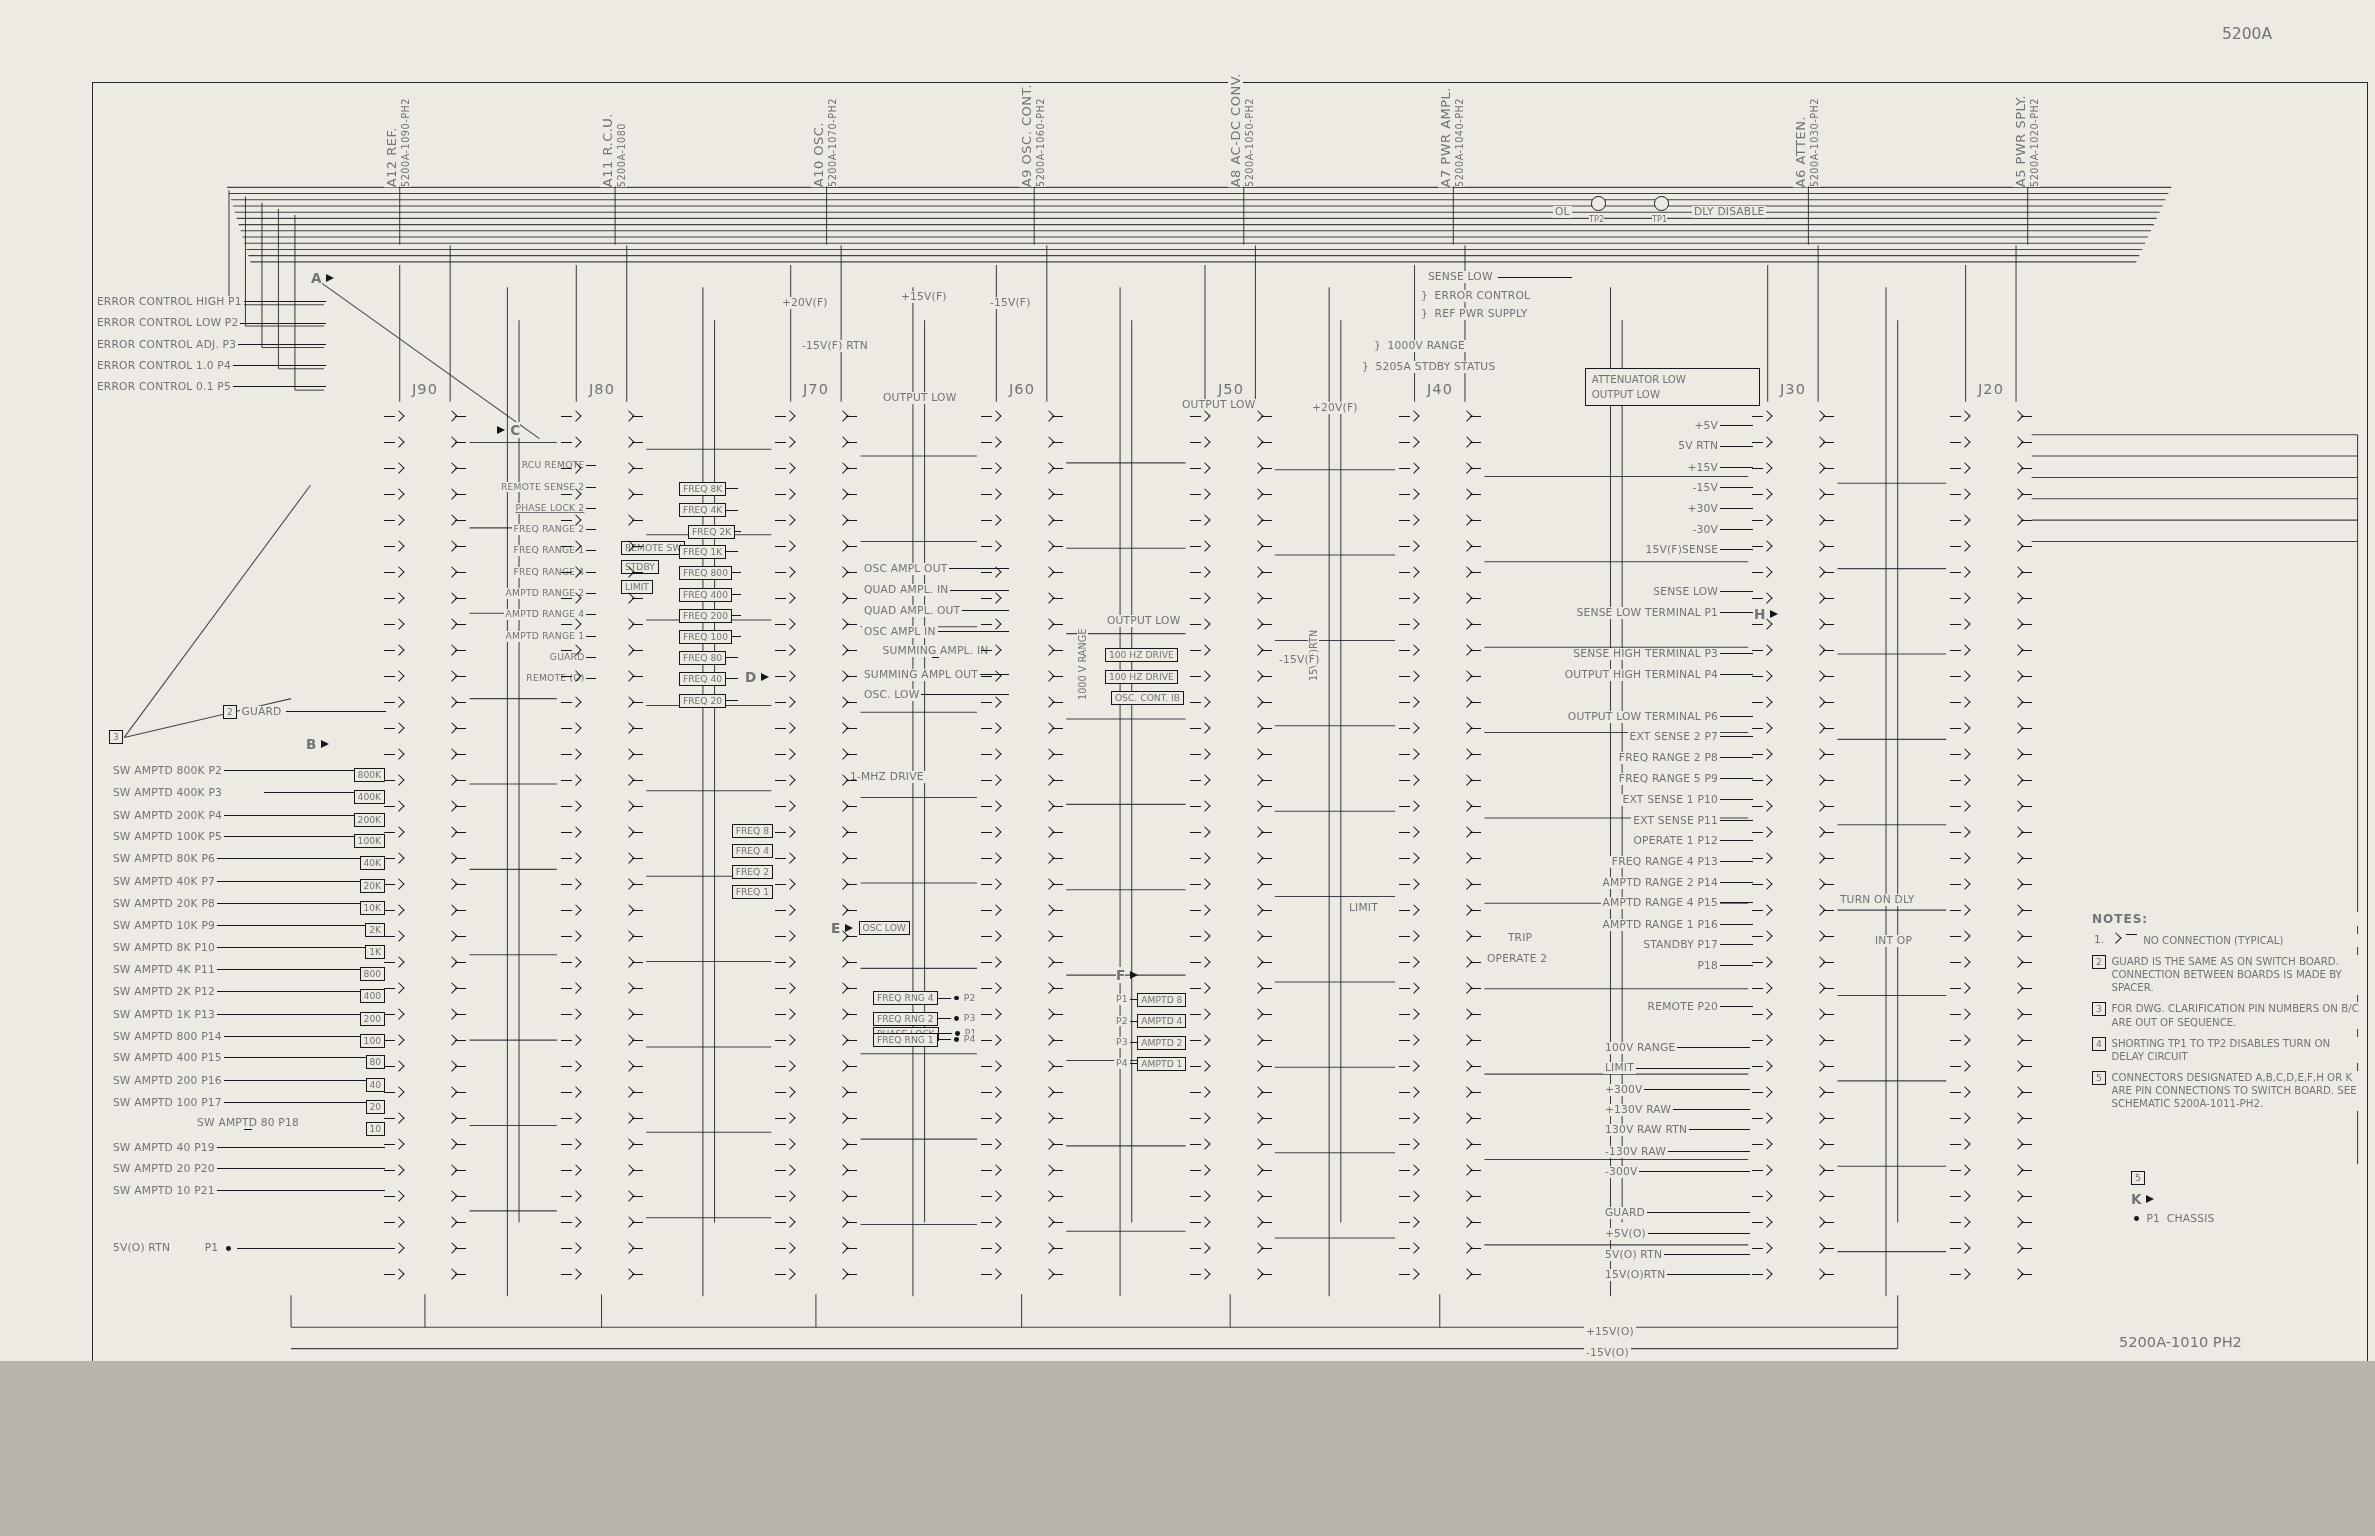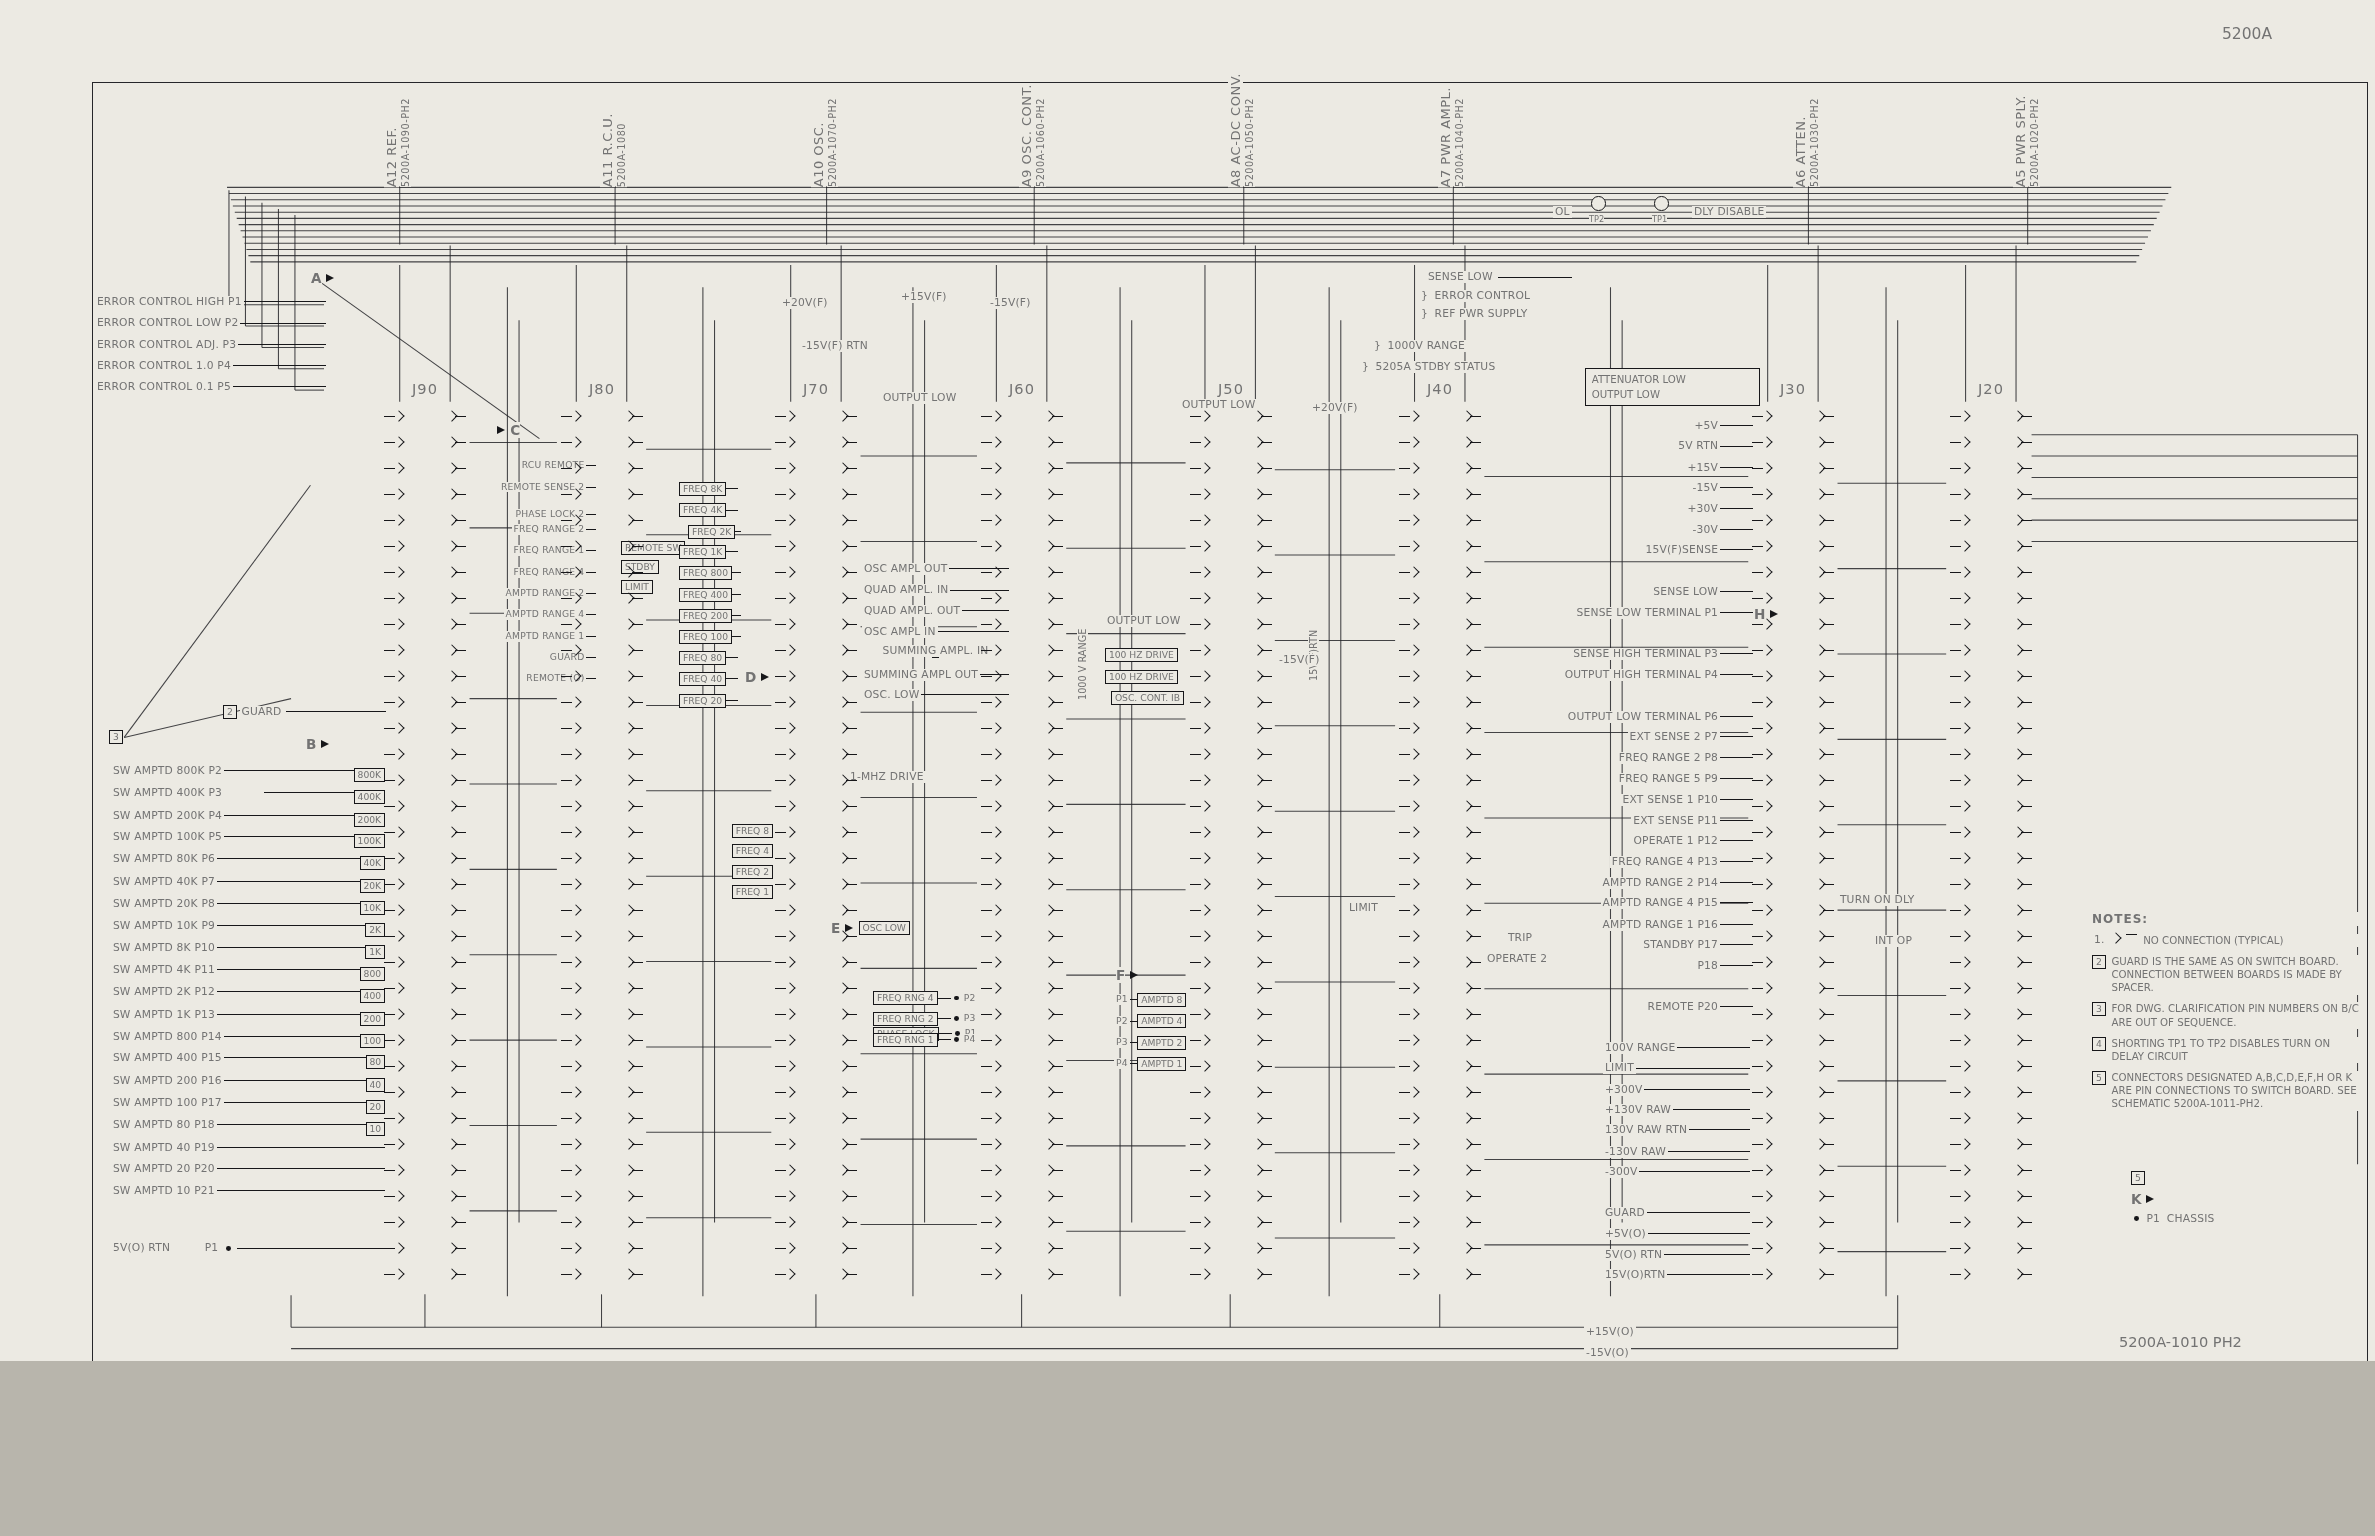--- a/index.html
+++ b/index.html
@@ -400,21 +400,21 @@
         <span class="wire"></span>
       </div>
       <div class="lrow" style="top: 310px;">
         <span class="lbl">SW AMPTD 200 P16</span>
         <span class="wire"></span>
       </div>
       <div class="lrow" style="top: 332px;">
         <span class="lbl">SW AMPTD 100 P17</span>
         <span class="wire"></span>
       </div>
-      <div class="lrow" style="top: 354px;">
+      <div class="lrow" style="top: 354px; flex-direction: column;">
         <span class="lbl">SW AMPTD 80 P18</span>
         <span class="wire"></span>
       </div>
       <div class="lrow" style="top: 377px;">
         <span class="lbl">SW AMPTD 40 P19</span>
         <span class="wire"></span>
       </div>
       <div class="lrow" style="top: 398px;">
         <span class="lbl">SW AMPTD 20 P20</span>
         <span class="wire"></span>
@@ -479,21 +479,21 @@
     </div>
   <div class="abs" id="rcu-list" style="left:452px;top:458px;width:144px;height:243px">
       <div class="lrow ra" style="top: 0px;">
         <span class="lbl sm">RCU REMOTE</span>
         <span class="wirefix" style="width: 9.7px;"></span>
       </div>
       <div class="lrow ra" style="top: 21.3px;">
         <span class="lbl sm">REMOTE SENSE 2</span>
         <span class="wirefix" style="width: 9.7px;"></span>
       </div>
-      <div class="lrow ra" style="top: 49px;">
+      <div class="lrow ra" style="top: 43px; text-decoration: underline;">
         <span class="lbl sm">PHASE LOCK 2</span>
         <span class="wirefix" style="width: 9.7px;"></span>
       </div>
       <div class="lrow ra" style="top: 64px;">
         <span class="lbl sm">FREQ RANGE 2</span>
         <span class="wirefix" style="width: 9.7px;"></span>
       </div>
       <div class="lrow ra" style="top: 85px;">
         <span class="lbl sm">FREQ RANGE 1</span>
         <span class="wirefix" style="width: 9.7px;"></span>

